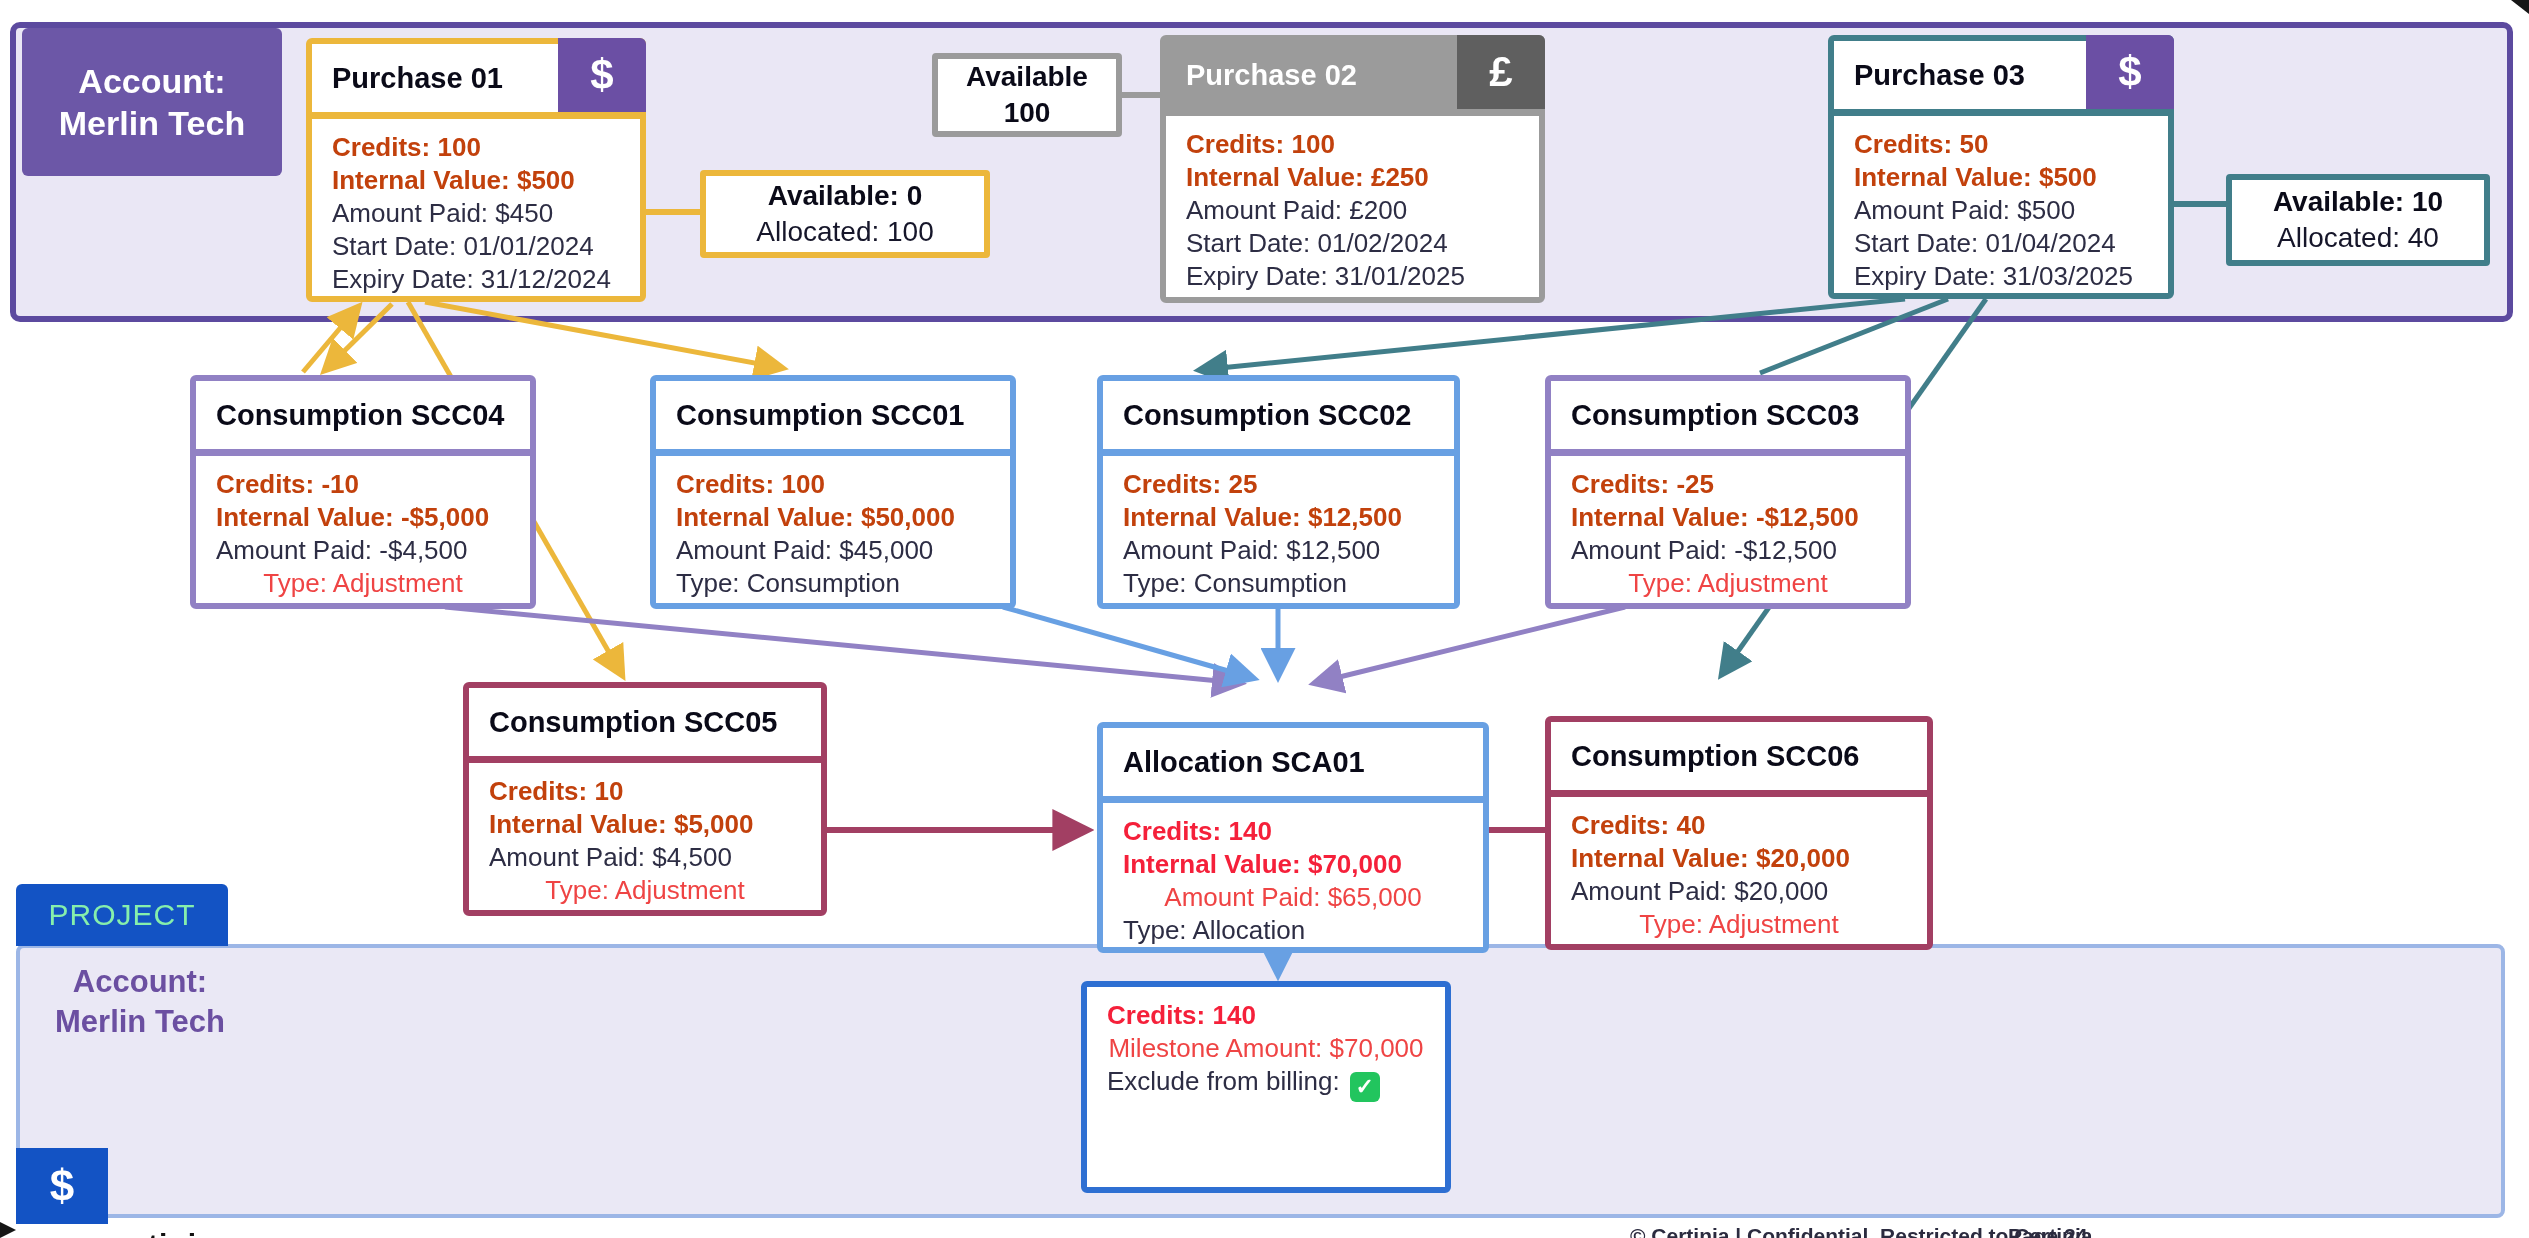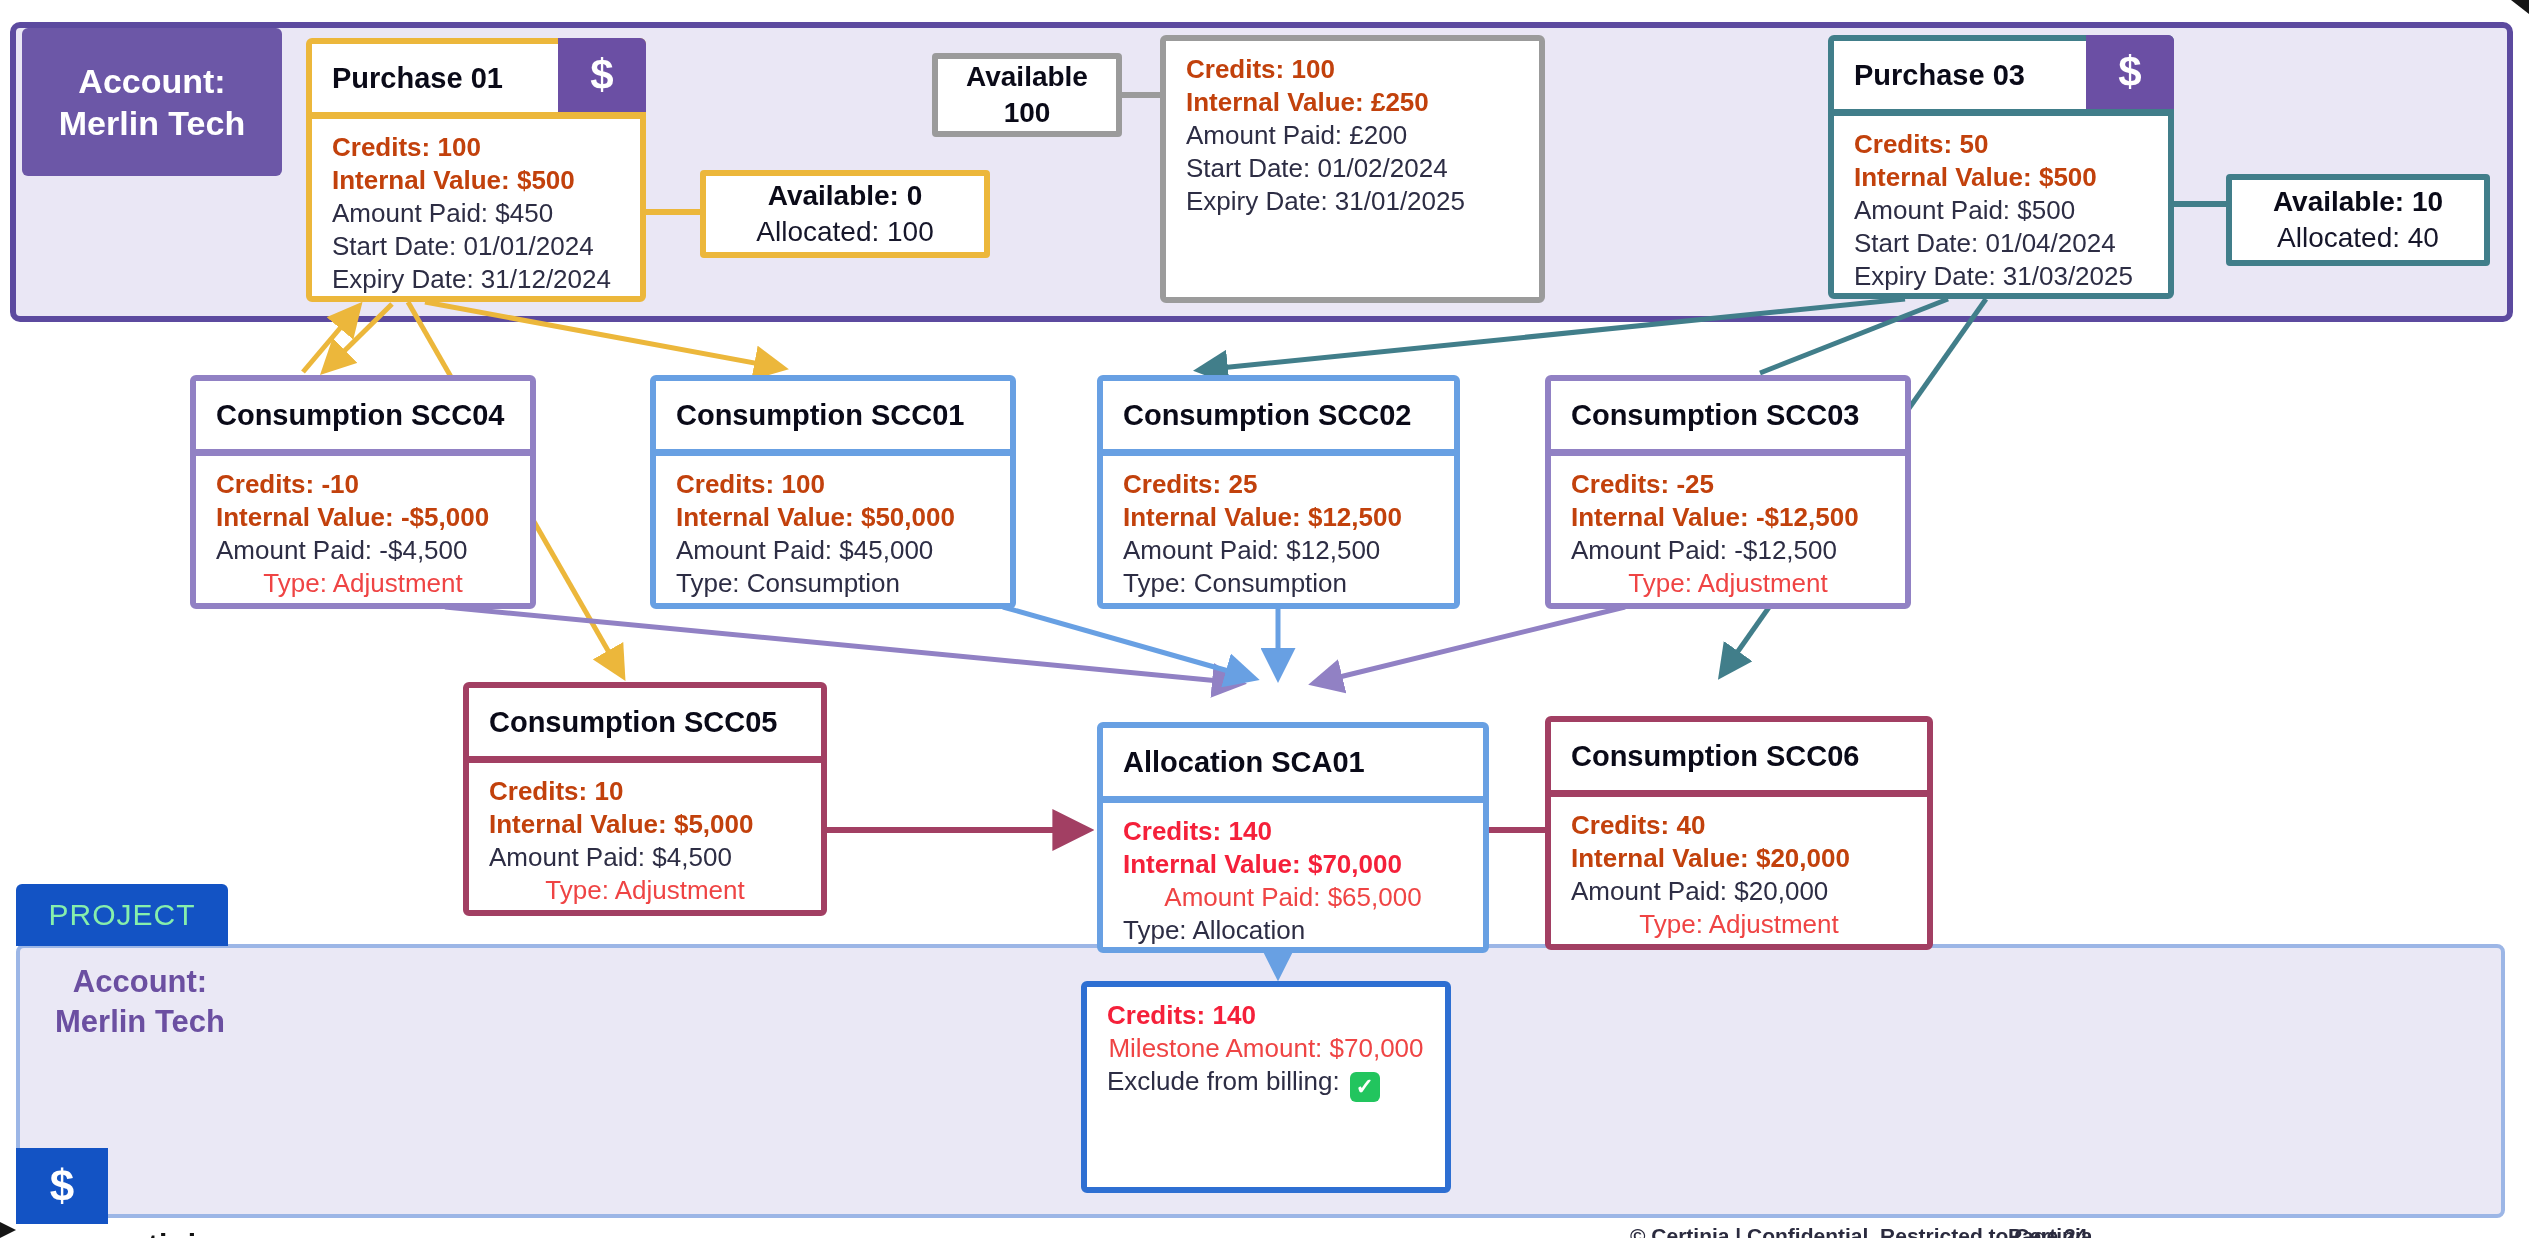--- a/index.html
+++ b/index.html
@@ -166,20 +166,24 @@
   <span class="l1">Available: 0</span>
   <span>Allocated: 100</span>
 </div>
 
 <div class="sidebox" style="--c:#9b9b9b;left:932px;top:53px;width:190px;height:84px;">
   <span class="l1">Available</span>
   <span class="l1">100</span>
 </div>
 
 <div class="card" style="--c:#9b9b9b;left:1160px;top:35px;width:385px;height:268px;">
+  <div class="card-header hdr-gray">
+    <span>Purchase 02</span>
+    <span class="currency-badge badge-darkgray">£</span>
+  </div>
   <div class="card-body">
     <div class="bold">Credits: 100</div>
     <div class="bold">Internal Value: £250</div>
     <div>Amount Paid: £200</div>
     <div>Start Date: 01/02/2024</div>
     <div>Expiry Date: 31/01/2025</div>
   </div>
 </div>
 
 <div class="card" style="--c:#417e8a;left:1828px;top:35px;width:346px;height:264px;">

